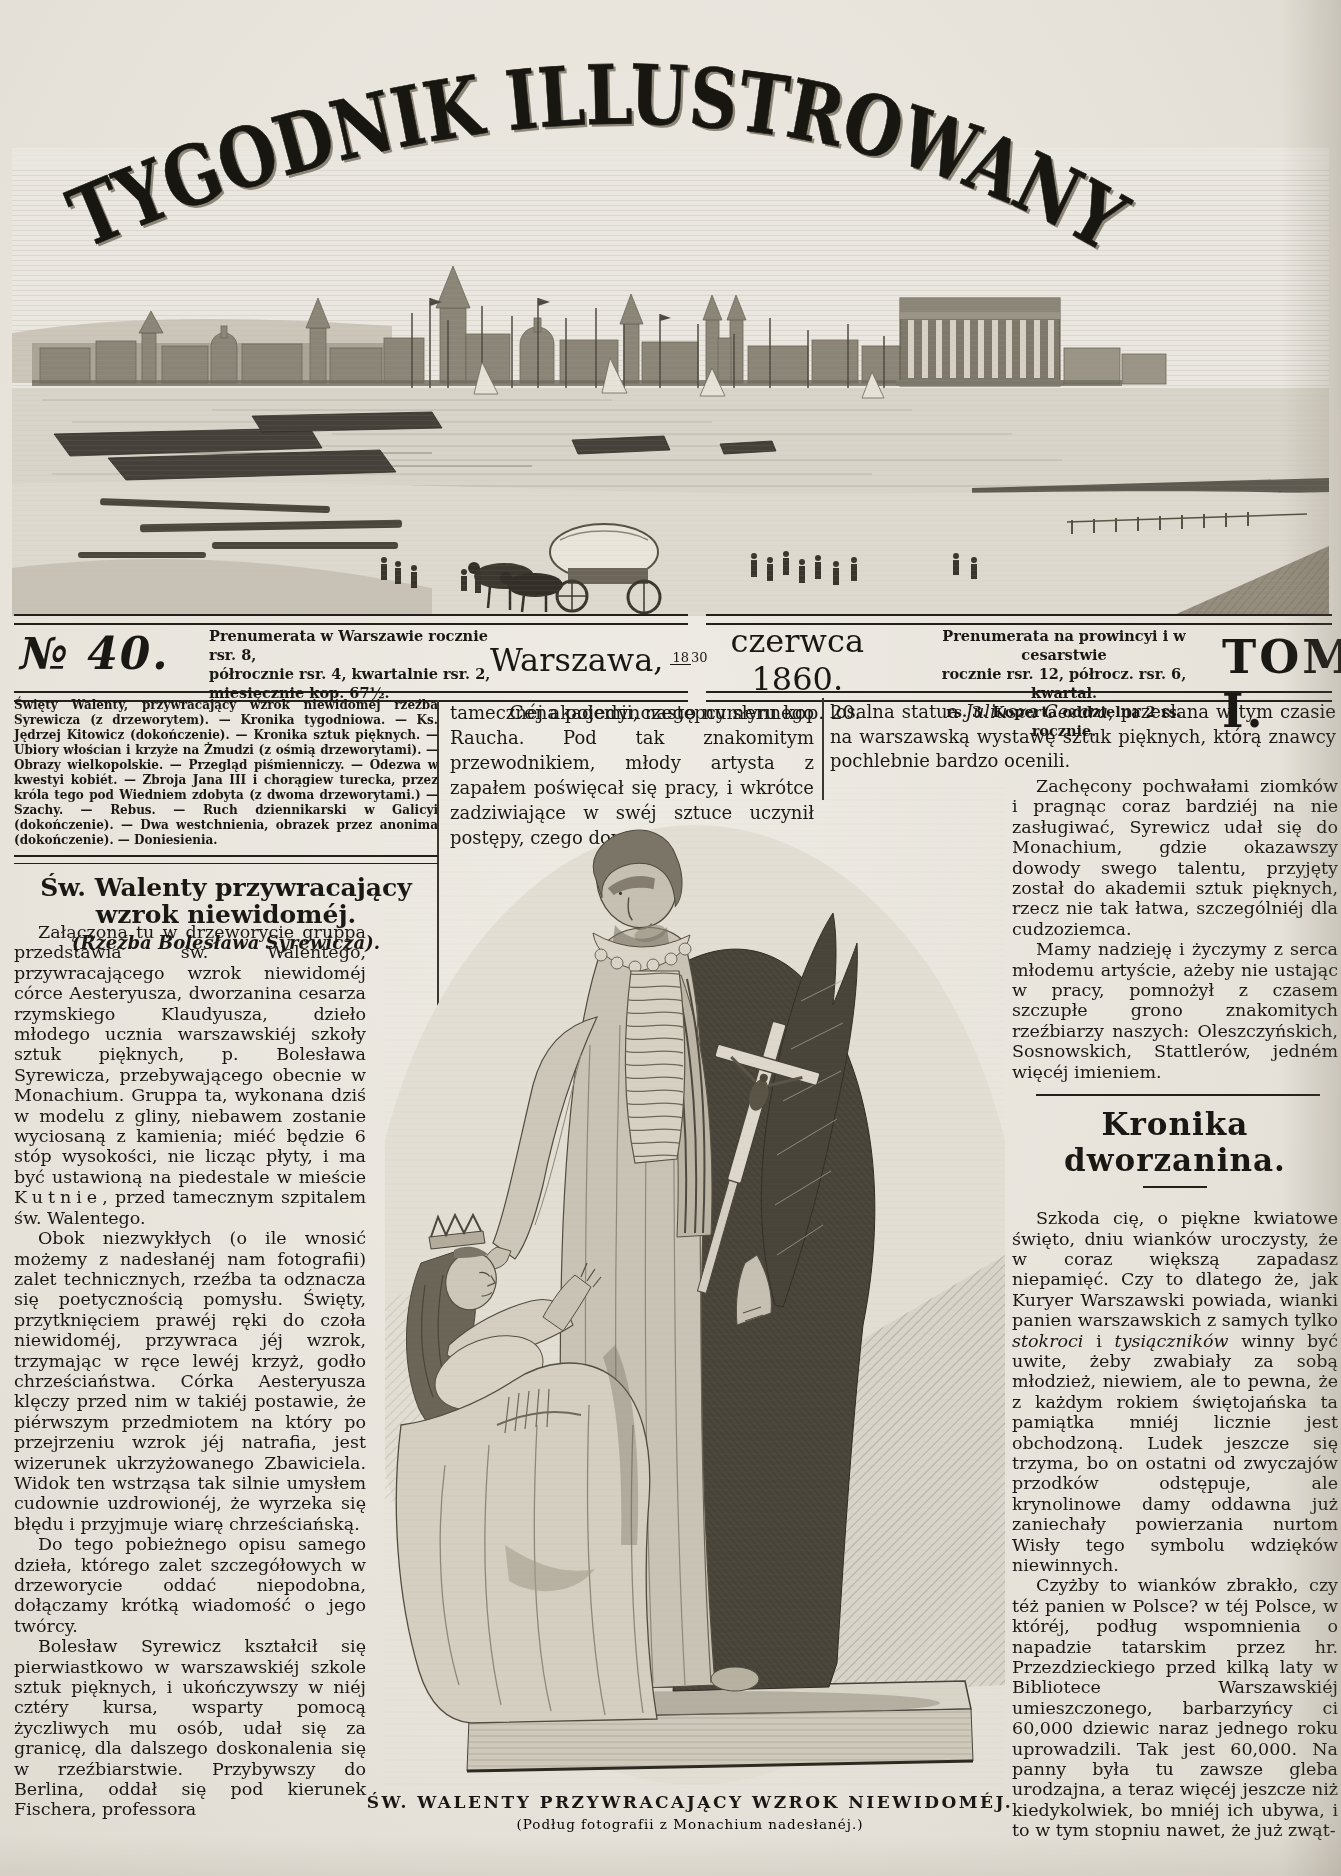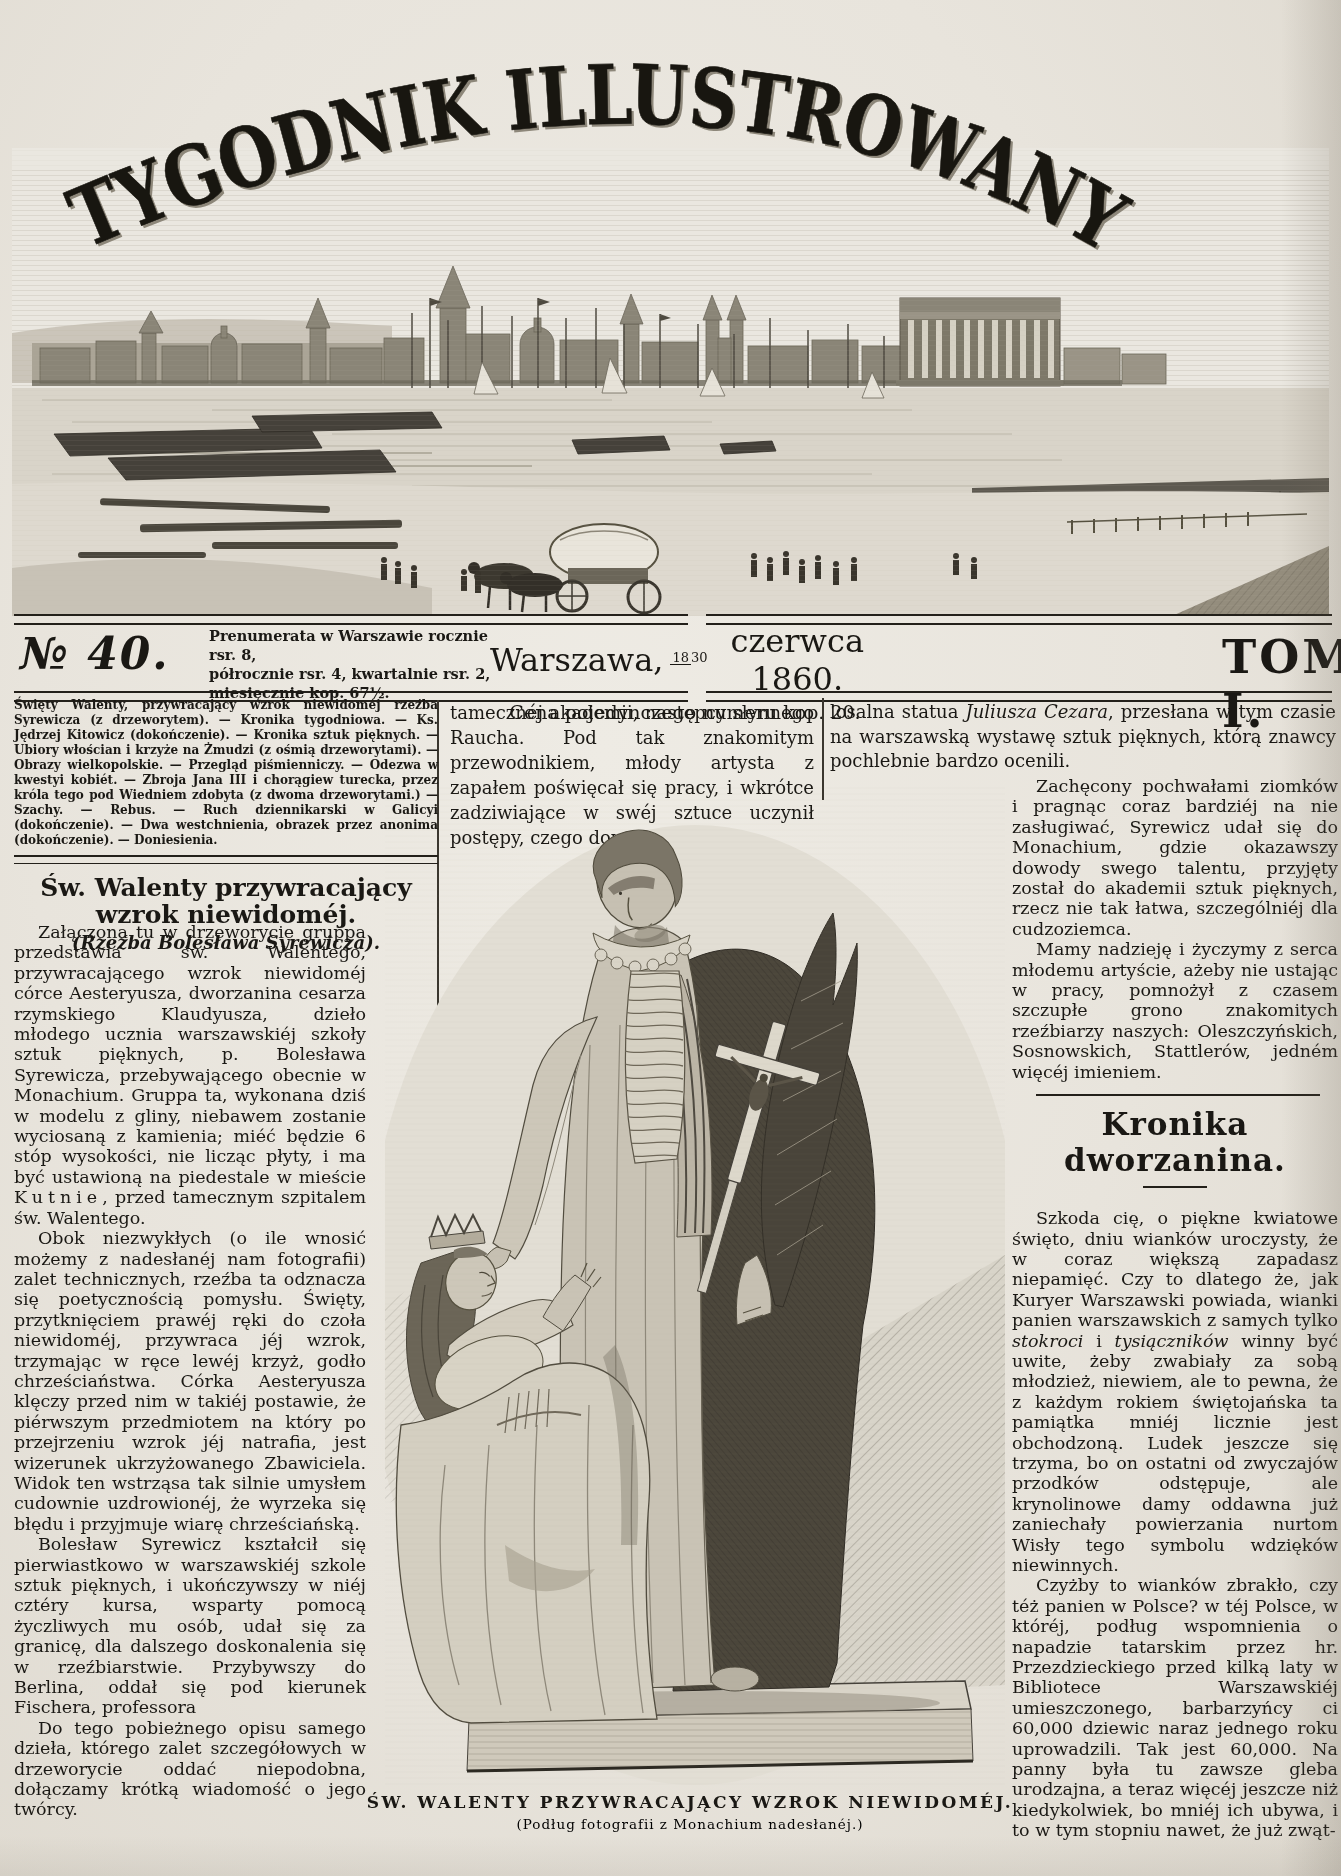--- a/index.html
+++ b/index.html
@@ -292,38 +292,43 @@
       <div class="dateline">
         <span>Warszawa,</span>
         <span class="frac">
           <span class="top">18</span>
           <span>30</span>
         </span>
         <span>czerwca 1860.</span>
       </div>
       <div class="price">Cena pojedynczego numeru kop. 20.</div>
     </div>
+    <div class="subR">
+      <span style="display:block">Prenumerata na prowincyi i w cesarstwie</span>
+      <span style="display:block">rocznie rsr. 12, półrocz. rsr. 6, kwartal.</span>
+      <span style="display:block">rs. 3. Koperta oddzielna 2 rs. rocznie.</span>
+    </div>
     <div class="volume">TOM I.</div>
   </div>
 
   <div class="vline" style="left:437px;top:700px;height:535px"></div>
   <div class="vline" style="left:822px;top:698px;height:102px"></div>
 
   <section class="toc">
     <div class="small">Święty Walenty, przywracający wzrok niewidoméj rzeźba Syrewicza (z drzeworytem). — Kronika tygodniowa. — Ks. Jędrzej Kitowicz (dokończenie). — Kronika sztuk pięknych. — Ubiory włościan i krzyże na Żmudzi (z ośmią drzeworytami). — Obrazy wielkopolskie. — Przegląd piśmienniczy. — Odezwa w kwestyi kobiét. — Zbroja Jana III i chorągiew turecka, przez króla tego pod Wiedniem zdobyta (z dwoma drzeworytami.) — Szachy. — Rebus. — Ruch dziennikarski w Galicyi (dokończenie). — Dwa westchnienia, obrazek przez anonima (dokończenie). — Doniesienia.</div>
     <div class="tocrule"></div>
     <div class="atitle">Św. Walenty przywracający wzrok niewidoméj.</div>
     <div class="asub">(Rzeźba Bolesława Syrewicza).</div>
   </section>
 
   <section class="leftcol">
     <p class="body"><span>Załączona tu w drzeworycie gruppa przedstawia św. Walentego, przywracającego wzrok niewidoméj córce Aesteryusza, dworzanina cesarza rzymskiego Klaudyusza, dzieło młodego ucznia warszawskiéj szkoły sztuk pięknych, p. Bolesława Syrewicza, przebywającego obecnie w Monachium. Gruppa ta, wykonana dziś w modelu z gliny, niebawem zostanie wyciosaną z kamienia; miéć będzie 6 stóp wysokości, nie licząc płyty, i ma być ustawioną na piedestale w mieście </span><span class="spaced">Kutnie</span><span>, przed tamecznym szpitalem św. Walentego.</span></p>
     <p class="body">Obok niezwykłych (o ile wnosić możemy z nadesłanéj nam fotografii) zalet technicznych, rzeźba ta odznacza się poetycznością pomysłu. Święty, przytknięciem prawéj ręki do czoła niewidoméj, przywraca jéj wzrok, trzymając w ręce lewéj krzyż, godło chrześciaństwa. Córka Aesteryusza klęczy przed nim w takiéj postawie, że piérwszym przedmiotem na który po przejrzeniu wzrok jéj natrafia, jest wizerunek ukrzyżowanego Zbawiciela. Widok ten wstrząsa tak silnie umysłem cudownie uzdrowionéj, że wyrzeka się błędu i przyjmuje wiarę chrześciańską.</p>
+    <p class="body">Do tego pobieżnego opisu samego dzieła, którego zalet szczegółowych w drzeworycie oddać niepodobna, dołączamy krótką wiadomość o jego twórcy.</p>
     <p class="body">Bolesław Syrewicz kształcił się pierwiastkowo w warszawskiéj szkole sztuk pięknych, i ukończywszy w niéj cztéry kursa, wsparty pomocą życzliwych mu osób, udał się za granicę, dla dalszego doskonalenia się w rzeźbiarstwie. Przybywszy do Berlina, oddał się pod kierunek Fischera, professora</p>
-    <p class="body">Do tego pobieżnego opisu samego dzieła, którego zalet szczegółowych w drzeworycie oddać niepodobna, dołączamy krótką wiadomość o jego twórcy.</p>
   </section>
 
   <section class="midtop">
     <p class="body">tamecznéj akademii, następcy słynnego Raucha. Pod tak znakomitym przewodnikiem, młody artysta z zapałem poświęcał się pracy, i wkrótce zadziwiające w swéj sztuce uczynił postępy, czego dowodem ko-</p>
   </section>
 
   <section class="rwide">
     <p class="body"><span>losalna statua </span><i>Juliusza Cezara</i><span>, przesłana w tym czasie na warszawską wystawę sztuk pięknych, którą znawcy pochlebnie bardzo ocenili.</span></p>
   </section>
 

